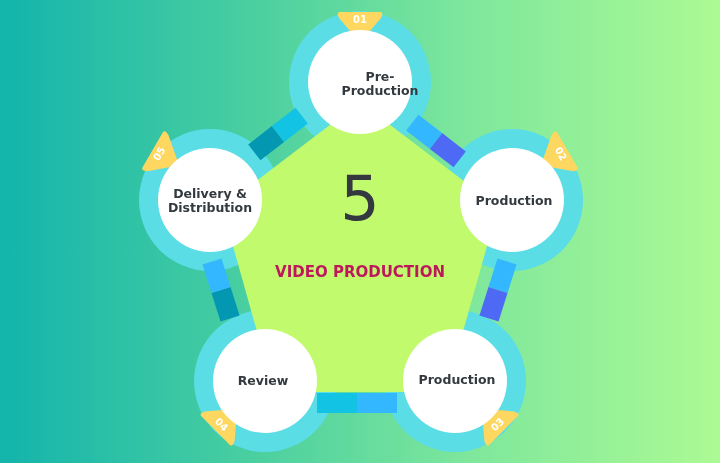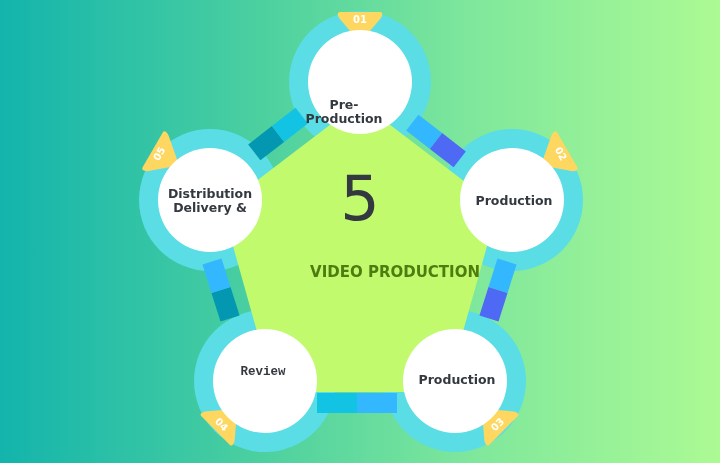--- a/index.html
+++ b/index.html
@@ -14,23 +14,23 @@
     font-family: "DejaVu Sans", sans-serif; font-weight: bold;
     font-size: 12.5px; line-height: 14px; color: #33393F;
     transform: translate(-50%, -50%);
   }
   .center-number {
     position: absolute; left: 360px; top: 198px; transform: translate(-50%, -50%);
     font-family: "DejaVu Sans", sans-serif; font-size: 62px; color: #33393F; font-weight: normal;
   }
   .center-title {
     position: absolute; left: 360px; top: 272px; transform: translate(-50%, -50%);
-    width: 240px; text-align: right;
+    width: 240px; text-align: center;
     font-family: "DejaVu Sans", sans-serif; font-weight: bold;
-    font-size: 15px; line-height: 22px; color: #4d7c0f;
+    font-size: 15px; line-height: 22px; color: #be185d;
   }
   .badge-text {
     font-family: "DejaVu Sans", sans-serif; font-weight: bold; font-size: 10px; fill: #FFFFFF;
   }
 </style>
 </head>
 <body>
 
 <svg class="diagram" width="720" height="463" viewBox="0 0 720 463">
 
@@ -97,34 +97,34 @@
 
   <g>
     <circle cx="360" cy="82" r="52" fill="#FFFFFF"></circle>
     <circle cx="512" cy="200" r="52" fill="#FFFFFF"></circle>
     <circle cx="455" cy="381" r="52" fill="#FFFFFF"></circle>
     <circle cx="265" cy="381" r="52" fill="#FFFFFF"></circle>
     <circle cx="210" cy="200" r="52" fill="#FFFFFF"></circle>
   </g>
 </svg>
 
-<div class="node-label" style="left:344px; top:84px;margin-top:28px;">
+<div class="node-label" style="left:380px; top:84px;">
   <div>Pre-</div>
   <div>Production</div>
 </div>
 <div class="node-label" style="left:514px; top:201px;">
   <div>Production</div>
 </div>
 <div class="node-label" style="left:457px; top:380px;">
   <div>Production</div>
 </div>
-<div class="node-label" style="left:263px; top:372px;font-family:Liberation Mono, monospace;">
+<div class="node-label" style="left:263px; top:381px;">
   <div>Review</div>
 </div>
 <div class="node-label" style="left:210px; top:201px;">
+  <div>Delivery &amp;</div>
   <div>Distribution</div>
-  <div>Delivery &amp;</div>
 </div>
 
 <div class="center-number">5</div>
 <div class="center-title">
   <div>VIDEO PRODUCTION</div>
 </div>
 
 </body></html>

